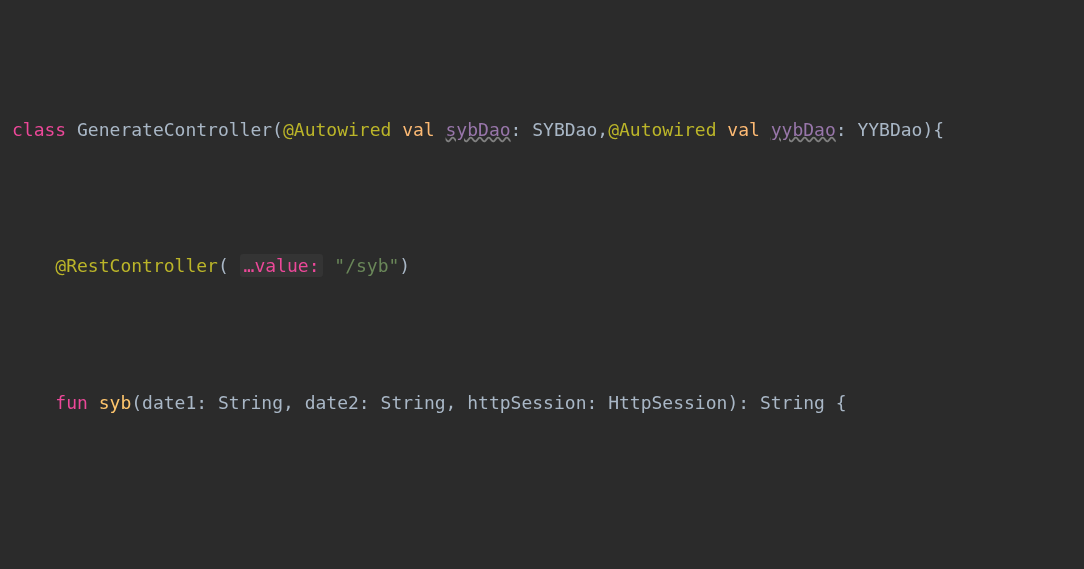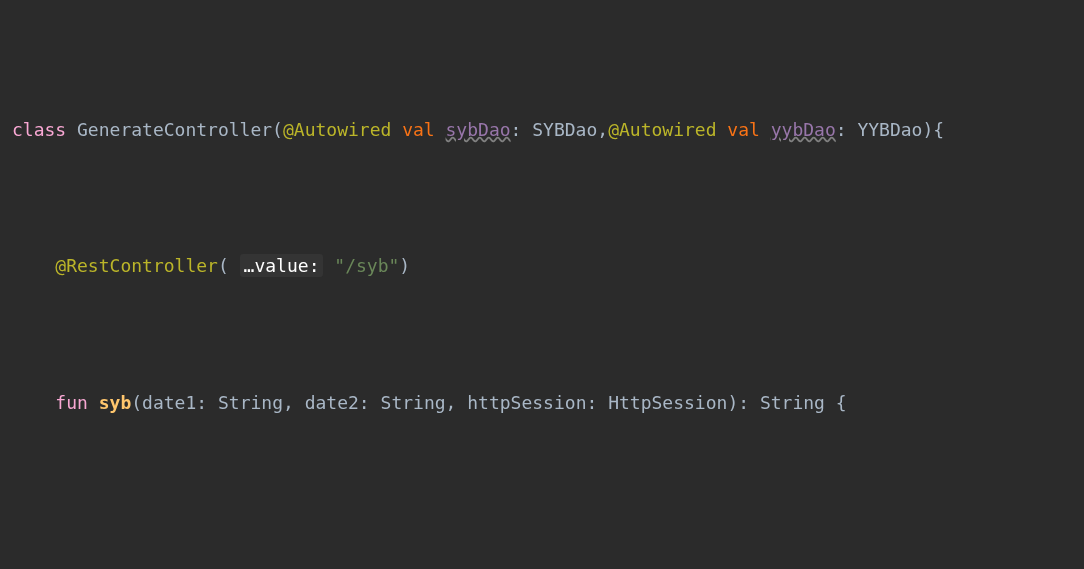--- a/index.html
+++ b/index.html
@@ -16,27 +16,27 @@
     }
     .editor {
       padding: 10px 0;
       white-space: pre;
     }
     .line {
       padding: 0 12px;
       position: relative;
     }
     .annotation { color: #bbb529; }
-    .keyword { color: #f9a8d4; }
-    .keyword-val { color: #f97316; }
+    .keyword { color: #ec4899; }
+    .keyword-val { color: #fdba74; }
     .class-name { color: #a9b7c6; }
-    .func-name { color: #ffc66d; font-weight: bold; }
+    .func-name { color: #ffc66d; }
     .type { color: #a9b7c6; }
     .string { color: #6a8759; }
-    .hint-label { color: #ffffff; background: rgba(80,80,80,0.25); padding: 1px 4px; border-radius: 3px; font-style: normal; }
+    .hint-label { color: #ec4899; background: rgba(80,80,80,0.25); padding: 1px 4px; border-radius: 3px; font-style: normal; }
     .wavy-underline { text-decoration: underline wavy #808080; }
   </style>
 </head>
 <body>
 
 <div class="editor">
 
   <div class="line"><span class="keyword">class</span> <span class="class-name">GenerateController</span>(<span class="annotation">@Autowired</span> <span class="keyword-val">val</span> <span class="wavy-underline" style="color:#9876aa">sybDao</span>: <span class="type">SYBDao</span>,<span class="annotation">@Autowired</span> <span class="keyword-val">val</span> <span class="wavy-underline" style="color:#9876aa">yybDao</span>: <span class="type">YYBDao</span>){</div>
 
   <div class="line">    <span class="annotation">@RestController</span>( <span class="hint-label">…value:</span> <span class="string">"/syb"</span>)</div>

